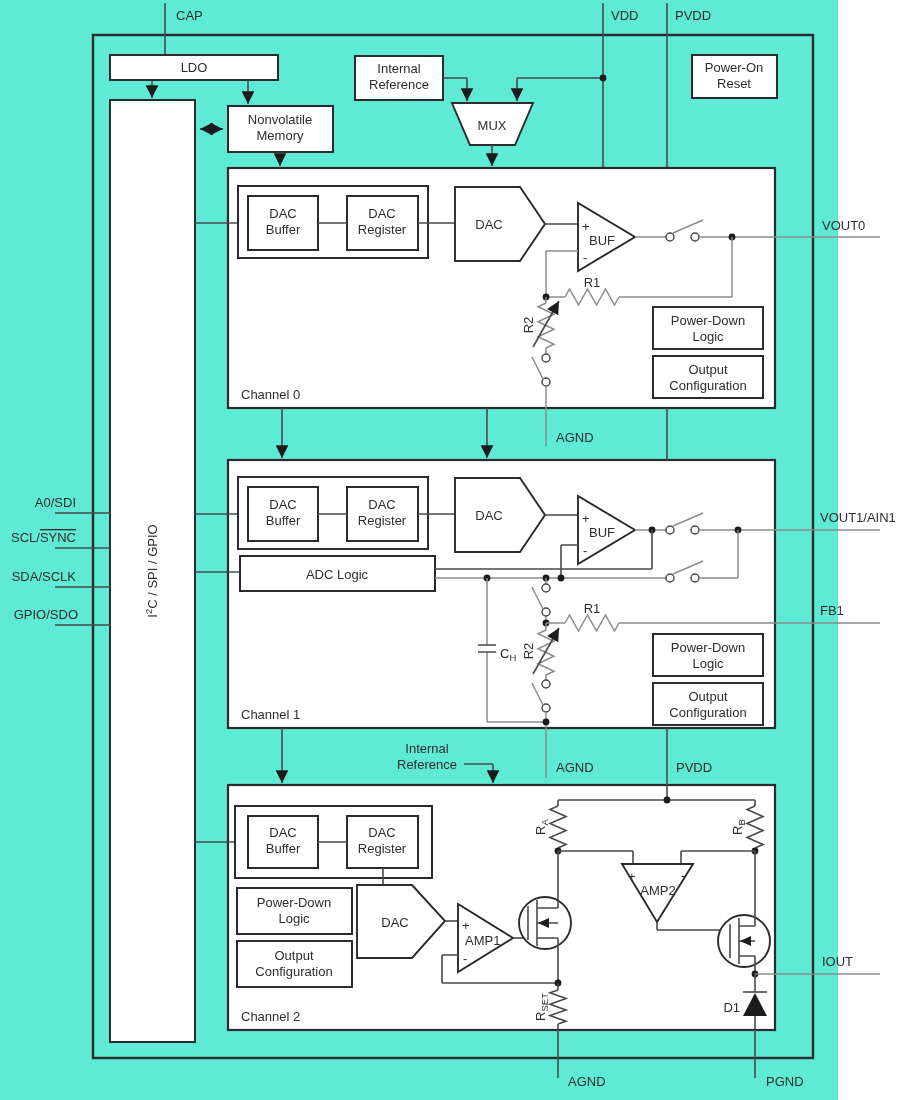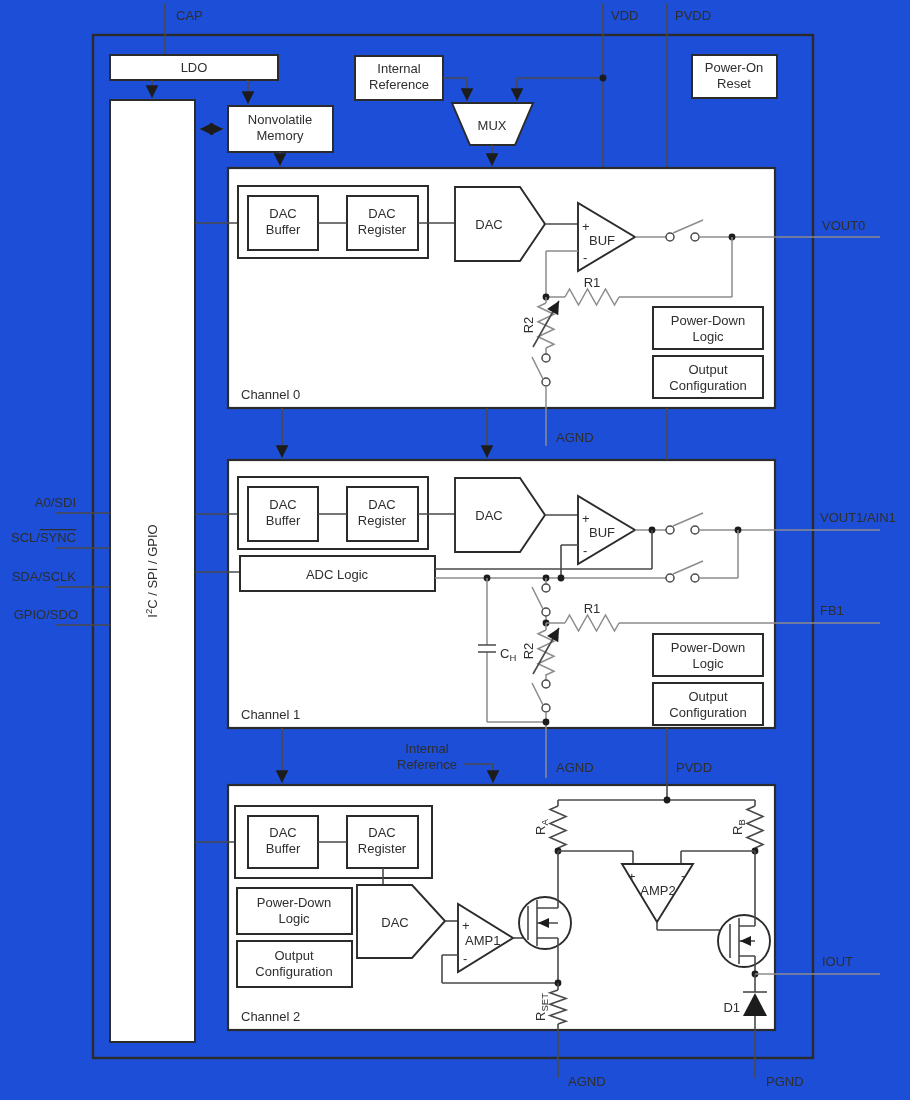--- a/index.html
+++ b/index.html
@@ -1,16 +1,16 @@
 <!DOCTYPE html>
 <html><head>
 <meta charset="utf-8">
 <style>
   html,body{margin:0;padding:0;background:#ffffff;}
-  .stage{width:910px;height:1100px;position:relative;background:#1d4ed8;}
+  .stage{width:838px;height:1100px;position:relative;background:#5eead4;}
   svg{display:block;}
   text{font-family:"Liberation Sans","DejaVu Sans",sans-serif;font-size:13px;fill:#2e2e2e;}
   .tc{text-anchor:middle;}
   .te{text-anchor:end;}
   .sub{font-size:9.5px;}
   .sup{font-size:9.5px;}
   .chip{fill:none;stroke:#2b2b2b;stroke-width:2.4;}
   .chan{fill:#ffffff;stroke:#2b2b2b;stroke-width:2.2;}
   .blk{fill:#ffffff;stroke:#2b2b2b;stroke-width:2;}
   .comp{fill:#ffffff;stroke:#2b2b2b;stroke-width:1.9;}

